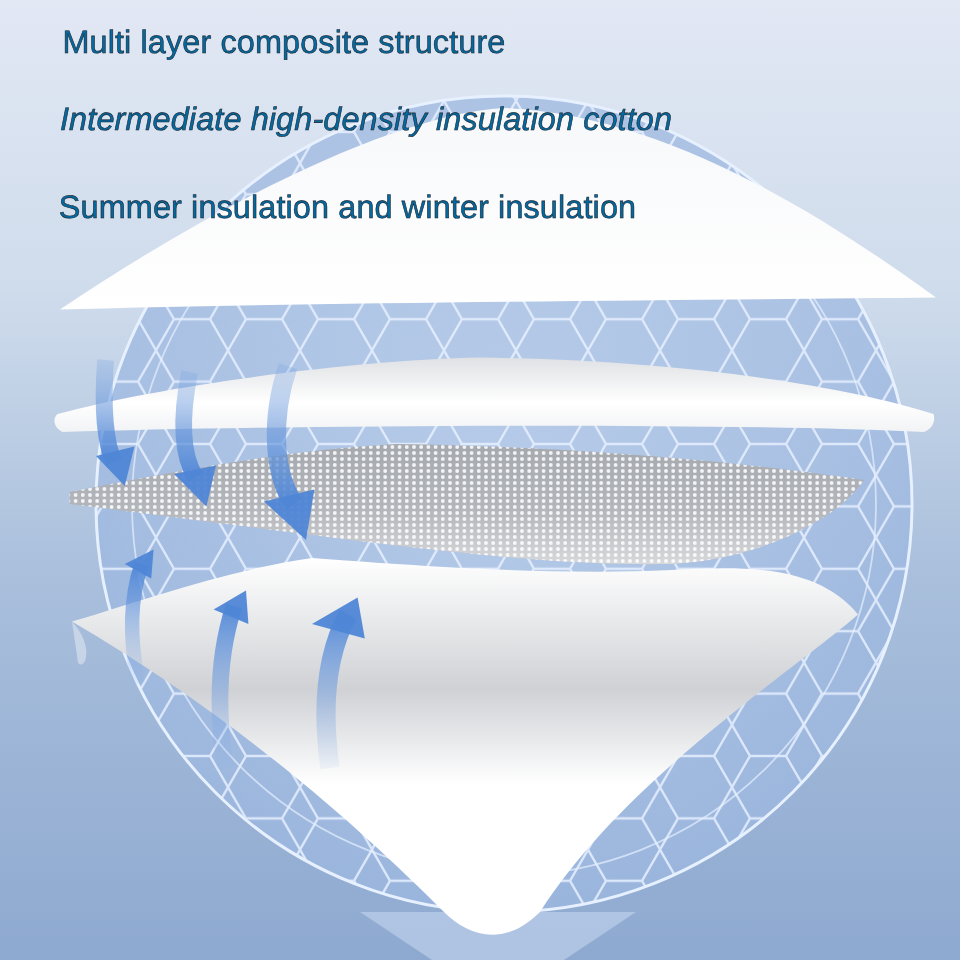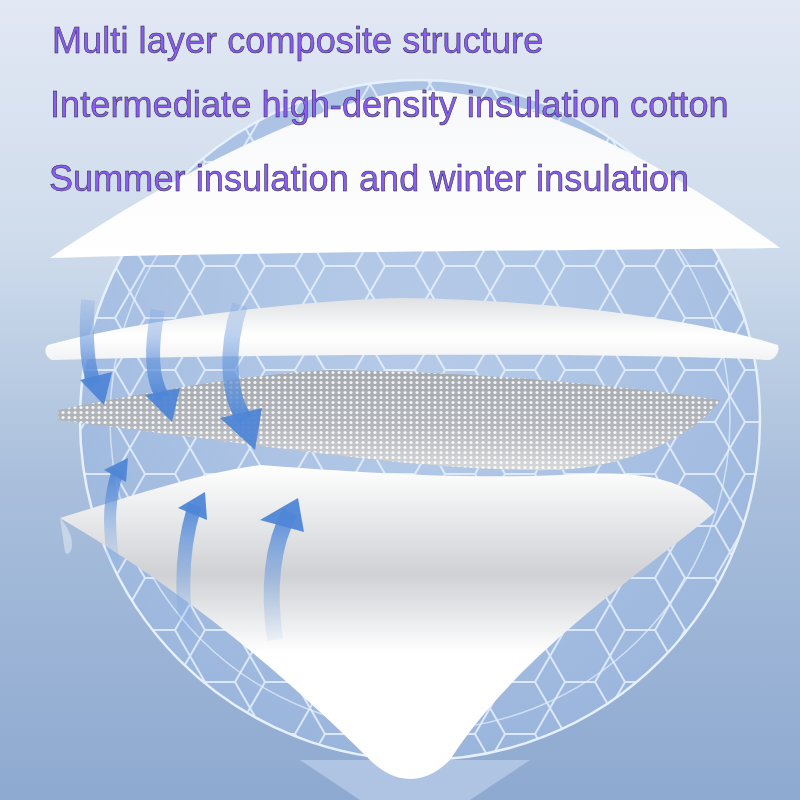--- a/index.html
+++ b/index.html
@@ -1,24 +1,24 @@
 <!DOCTYPE html>
 <html><head>
   <meta charset="utf-8">
   <style>
     html, body { margin: 0; padding: 0; }
     body { width: 800px; height: 800px; overflow: hidden; position: relative;
       background: linear-gradient(180deg, #e2e8f4 0%, #cfdcec 30%, #a9bfdc 60%, #8ea9d0 100%);
       font-family: "Liberation Sans", "DejaVu Sans", sans-serif; }
     .scene { position: absolute; left: 0; top: 0; width: 800px; height: 800px; }
     .headline { position: absolute; left: 0; top: 0; width: 800px; height: 200px; z-index: 5; }
-    .headline .line { position: absolute; color: #8b5cf6; font-size: 36px; font-weight: normal;
+    .headline .line { position: absolute; color: #0369a1; font-size: 27px; font-weight: normal;
       letter-spacing: 0.1px; white-space: nowrap; -webkit-text-stroke: 0.5px #1d2129; }
     .l1 { left: 52px; top: 20px; }
-    .l2 { left: 50px; top: 84px; }
+    .l2 { left: 50px; top: 84px; font-style: italic; }
     .l3 { left: 49px; top: 158px; }
   </style>
 </head>
 <body>
 
 <svg class="scene" viewBox="0 0 800 800" xmlns="http://www.w3.org/2000/svg">
   <defs>
     <pattern id="hex" width="60" height="52" patternUnits="userSpaceOnUse" patternTransform="translate(10,6)">
       <path d="M15 0 L45 0 L60 26 L45 52 L15 52 L0 26 Z" fill="none" stroke="#e6f0ff" stroke-width="2" opacity="0.85"></path>
     </pattern>

